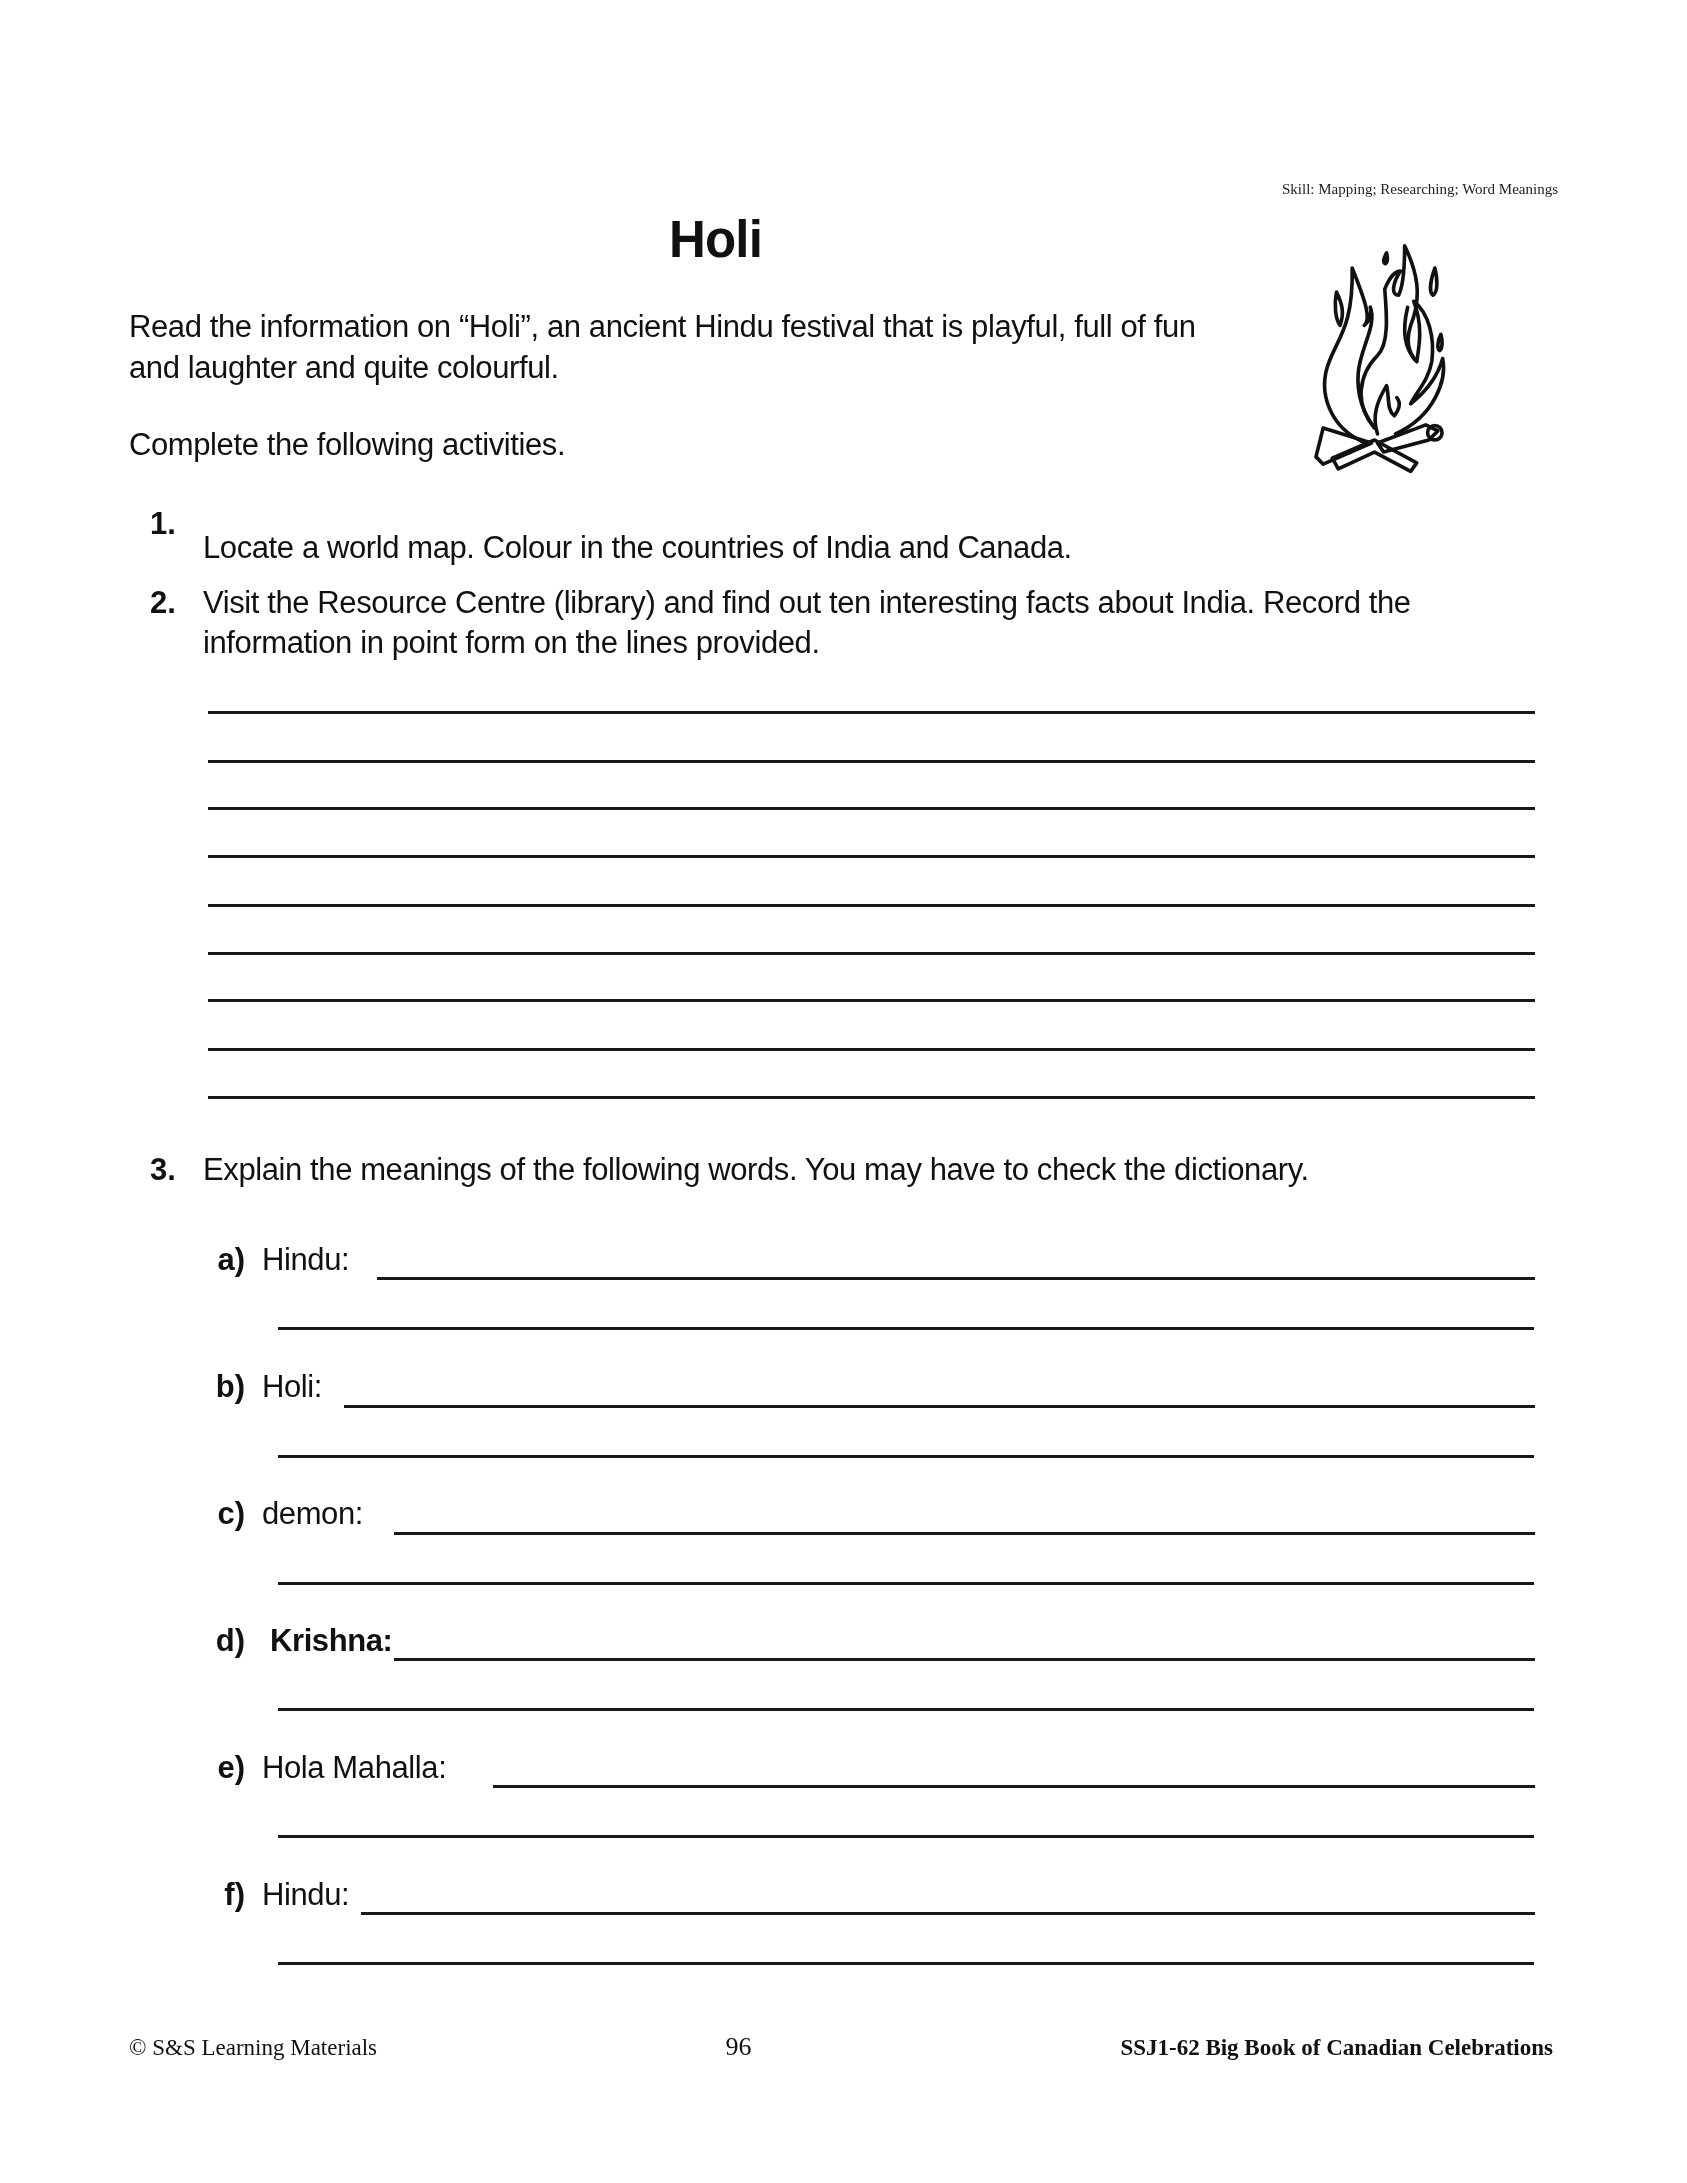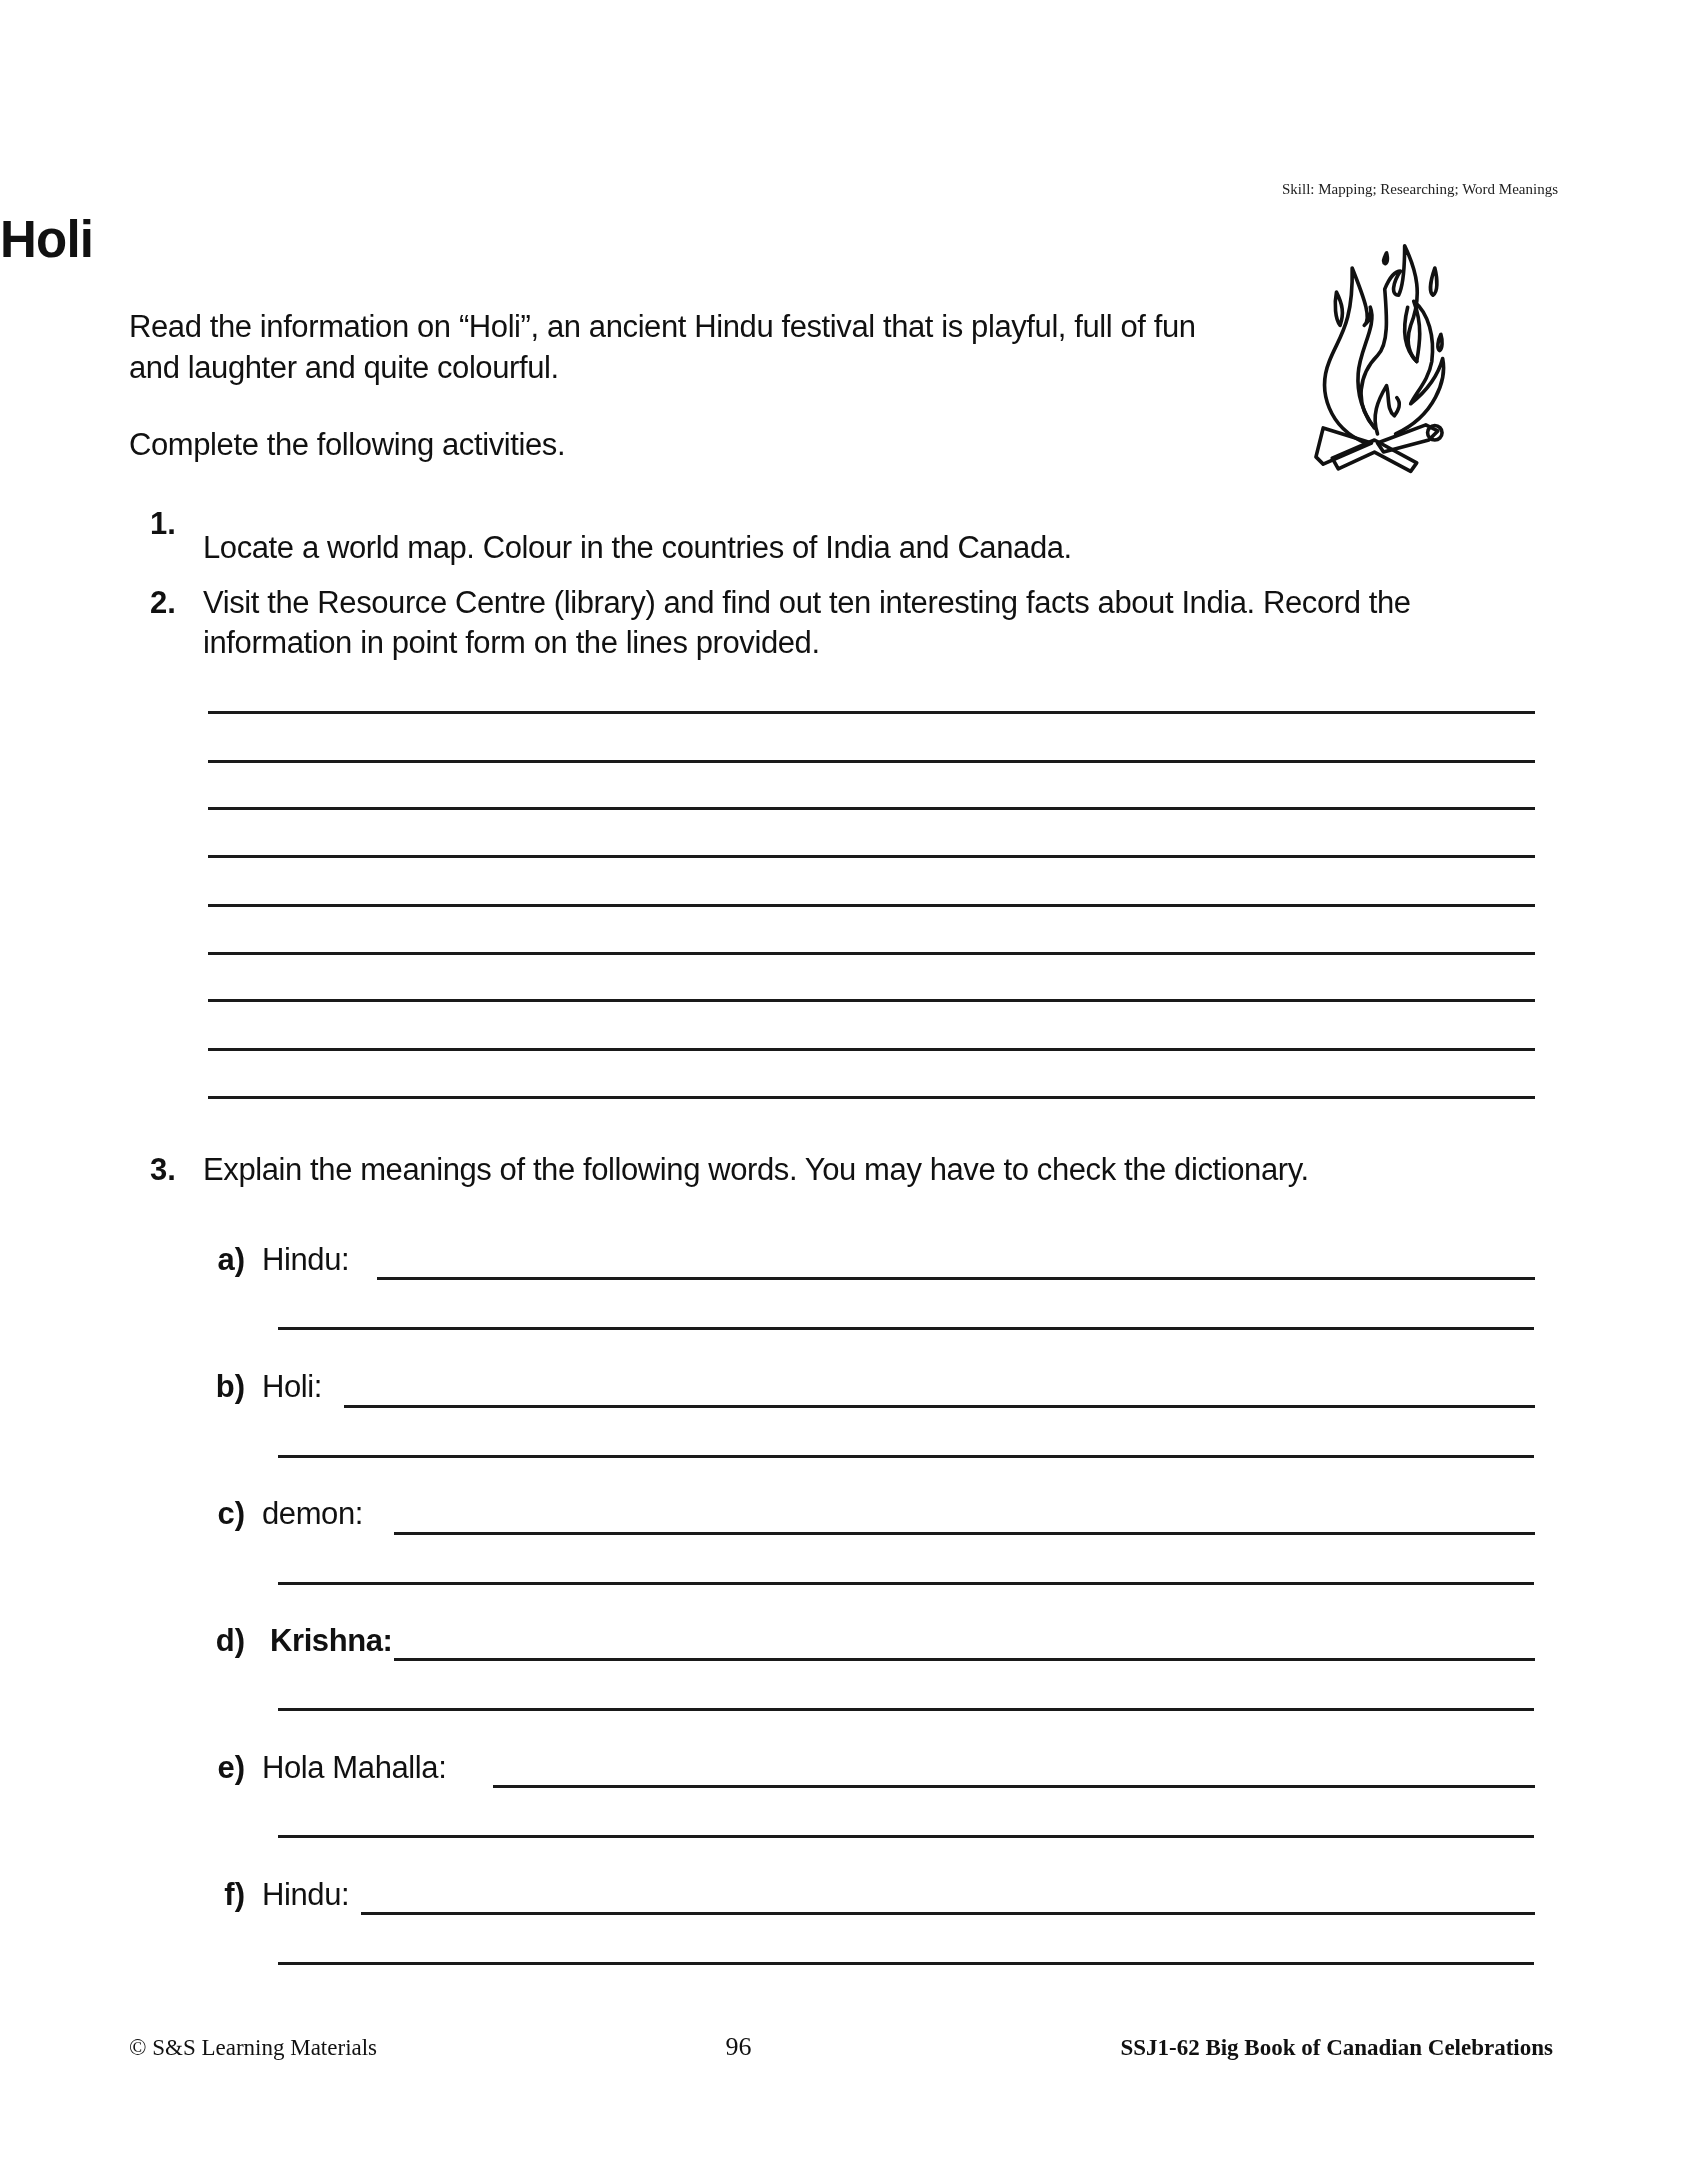--- a/index.html
+++ b/index.html
@@ -1,21 +1,21 @@
 <!DOCTYPE html>
 <html style="font-size:13px"><head>
   <meta charset="utf-8">
   <style>
     html, body { margin: 0; padding: 0; background: #ffffff; }
     body { width: 1687px; height: 2183px; position: relative; overflow: hidden; color: #111111; }
     .abs { position: absolute; }
     .serif { font-family: "Liberation Serif", "DejaVu Serif", serif; }
     .sans { font-family: "Liberation Sans", "DejaVu Sans", sans-serif; }
     .skill { top: 153px; right: 129px; font-size: 15px; color: #222; margin-top: 28px; }
-    .title { top: 210px; left: 0; width: 1431px; font-size: 51px; font-weight: bold; letter-spacing: -0.8px; }
+    .title { top: 210px; left: 0; width: 1431px; text-align: center; font-size: 51px; font-weight: bold; letter-spacing: -0.8px; }
     .intro { left: 129px; top: 306px; font-size: 31px; line-height: 41px; letter-spacing: -0.4px; width: 1071px; }
     .complete { left: 129px; top: 427px; font-size: 31px; letter-spacing: -0.4px; }
     .num { font-size: 31px; font-weight: bold; }
     .item-text { font-size: 31px; letter-spacing: -0.4px; line-height: 40px; }
     .line { position: absolute; height: 2.5px; background: #1a1a1a; }
     .sub-letter { font-size: 31px; font-weight: bold; width: 41px; text-align: right; }
     .sub-word { font-size: 31px; letter-spacing: -0.4px; }
     .footer { top: 2035px; font-size: 23px; }
     .fire { left: 1287px; top: 201px; width: 181px; height: 309px; }
   </style>

